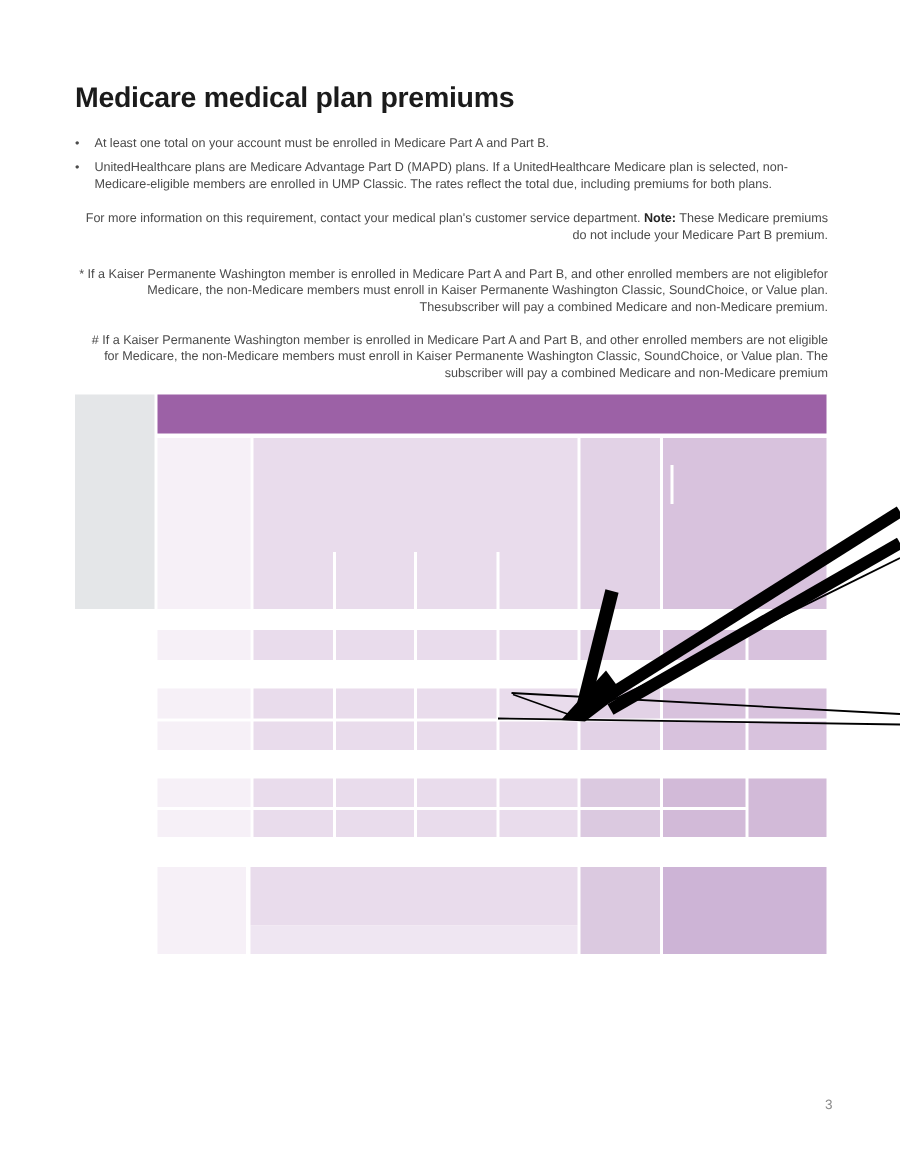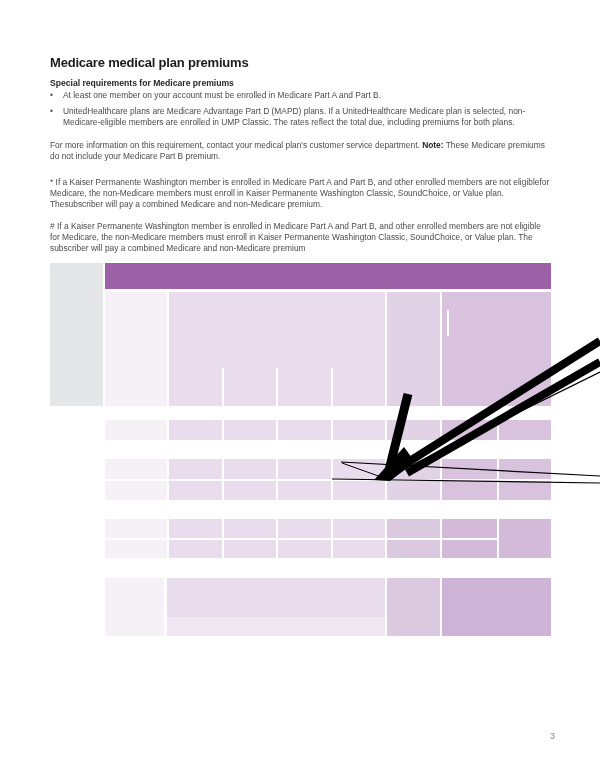--- a/index.html
+++ b/index.html
@@ -6,35 +6,35 @@
   .page{
     position:relative;
     width:600px;height:776px;
     background:#ffffff;
     font-family:"Liberation Sans", sans-serif;
     overflow:hidden;
   }
   
   .doc-title{
     position:absolute;left:50px;top:55px;width:510px;
-    font-size:13px;font-weight:700;letter-spacing:-0.2px;
+    font-size:19px;font-weight:700;letter-spacing:-0.2px;
     color:var(--title-ink);
   }
   .doc-subtitle{
     position:absolute;left:50px;top:78px;width:510px;
     font-size:8.6px;font-weight:700;color:var(--subtitle-ink);
   }
   .body-text{
     font-size:8.4px;line-height:11.2px;color:var(--body-ink);
     font-weight:400;
   }
   .bullet-row{position:absolute;left:50px;width:502px;display:flex;}
   .bullet-glyph{width:13px;flex:0 0 13px;font-size:8.4px;line-height:11.2px;color:var(--body-ink);}
   .bullet-text{flex:1;}
-  .para{position:absolute;left:50px;width:502px;}
+  .para{position:absolute;left:50px;width:502px;text-align:right;}
   .para b{color:var(--note-ink);}
   .page-number{
     position:absolute;left:543px;top:731px;width:12px;
     font-size:9px;color:var(--pagenum-ink);text-align:right;
   }
   
   .cell{position:absolute;}
   .c-gray{background:var(--gray-cell);}
   .c-header{background:var(--header-purple);}
   .c-lightest{background:var(--cell-lightest);}
@@ -48,25 +48,24 @@
   .c-notch{background:#ffffff;}
   
   .arrow-svg{position:absolute;left:0;top:0;pointer-events:none;}
 </style>
 </head>
 <body>
 
 <div class="page">
 
   <div class="doc-title">Medicare medical plan premiums</div>
-  <div class="doc-subtitle">Special requirements for Medicare premiums</div>
 
   <div class="bullet-row body-text" style="top:90px;">
     <span class="bullet-glyph">•</span>
-    <span class="bullet-text">At least one member on your account must be enrolled in Medicare Part A and Part B.</span>
+    <span class="bullet-text">At least one total on your account must be enrolled in Medicare Part A and Part B.</span>
   </div>
   <div class="bullet-row body-text" style="top:106px;">
     <span class="bullet-glyph">•</span>
     <span class="bullet-text">UnitedHealthcare plans are Medicare Advantage Part D (MAPD) plans. If a UnitedHealthcare Medicare plan is selected, non-Medicare-eligible members are enrolled in UMP Classic. The rates reflect the total due, including premiums for both plans.</span>
   </div>
 
   <div class="para body-text" style="top:140px;">
     <span>For more information on this requirement, contact your medical plan's customer service department.</span>
     <b>Note:</b>
     <span>These Medicare premiums do not include your Medicare Part B premium.</span>

